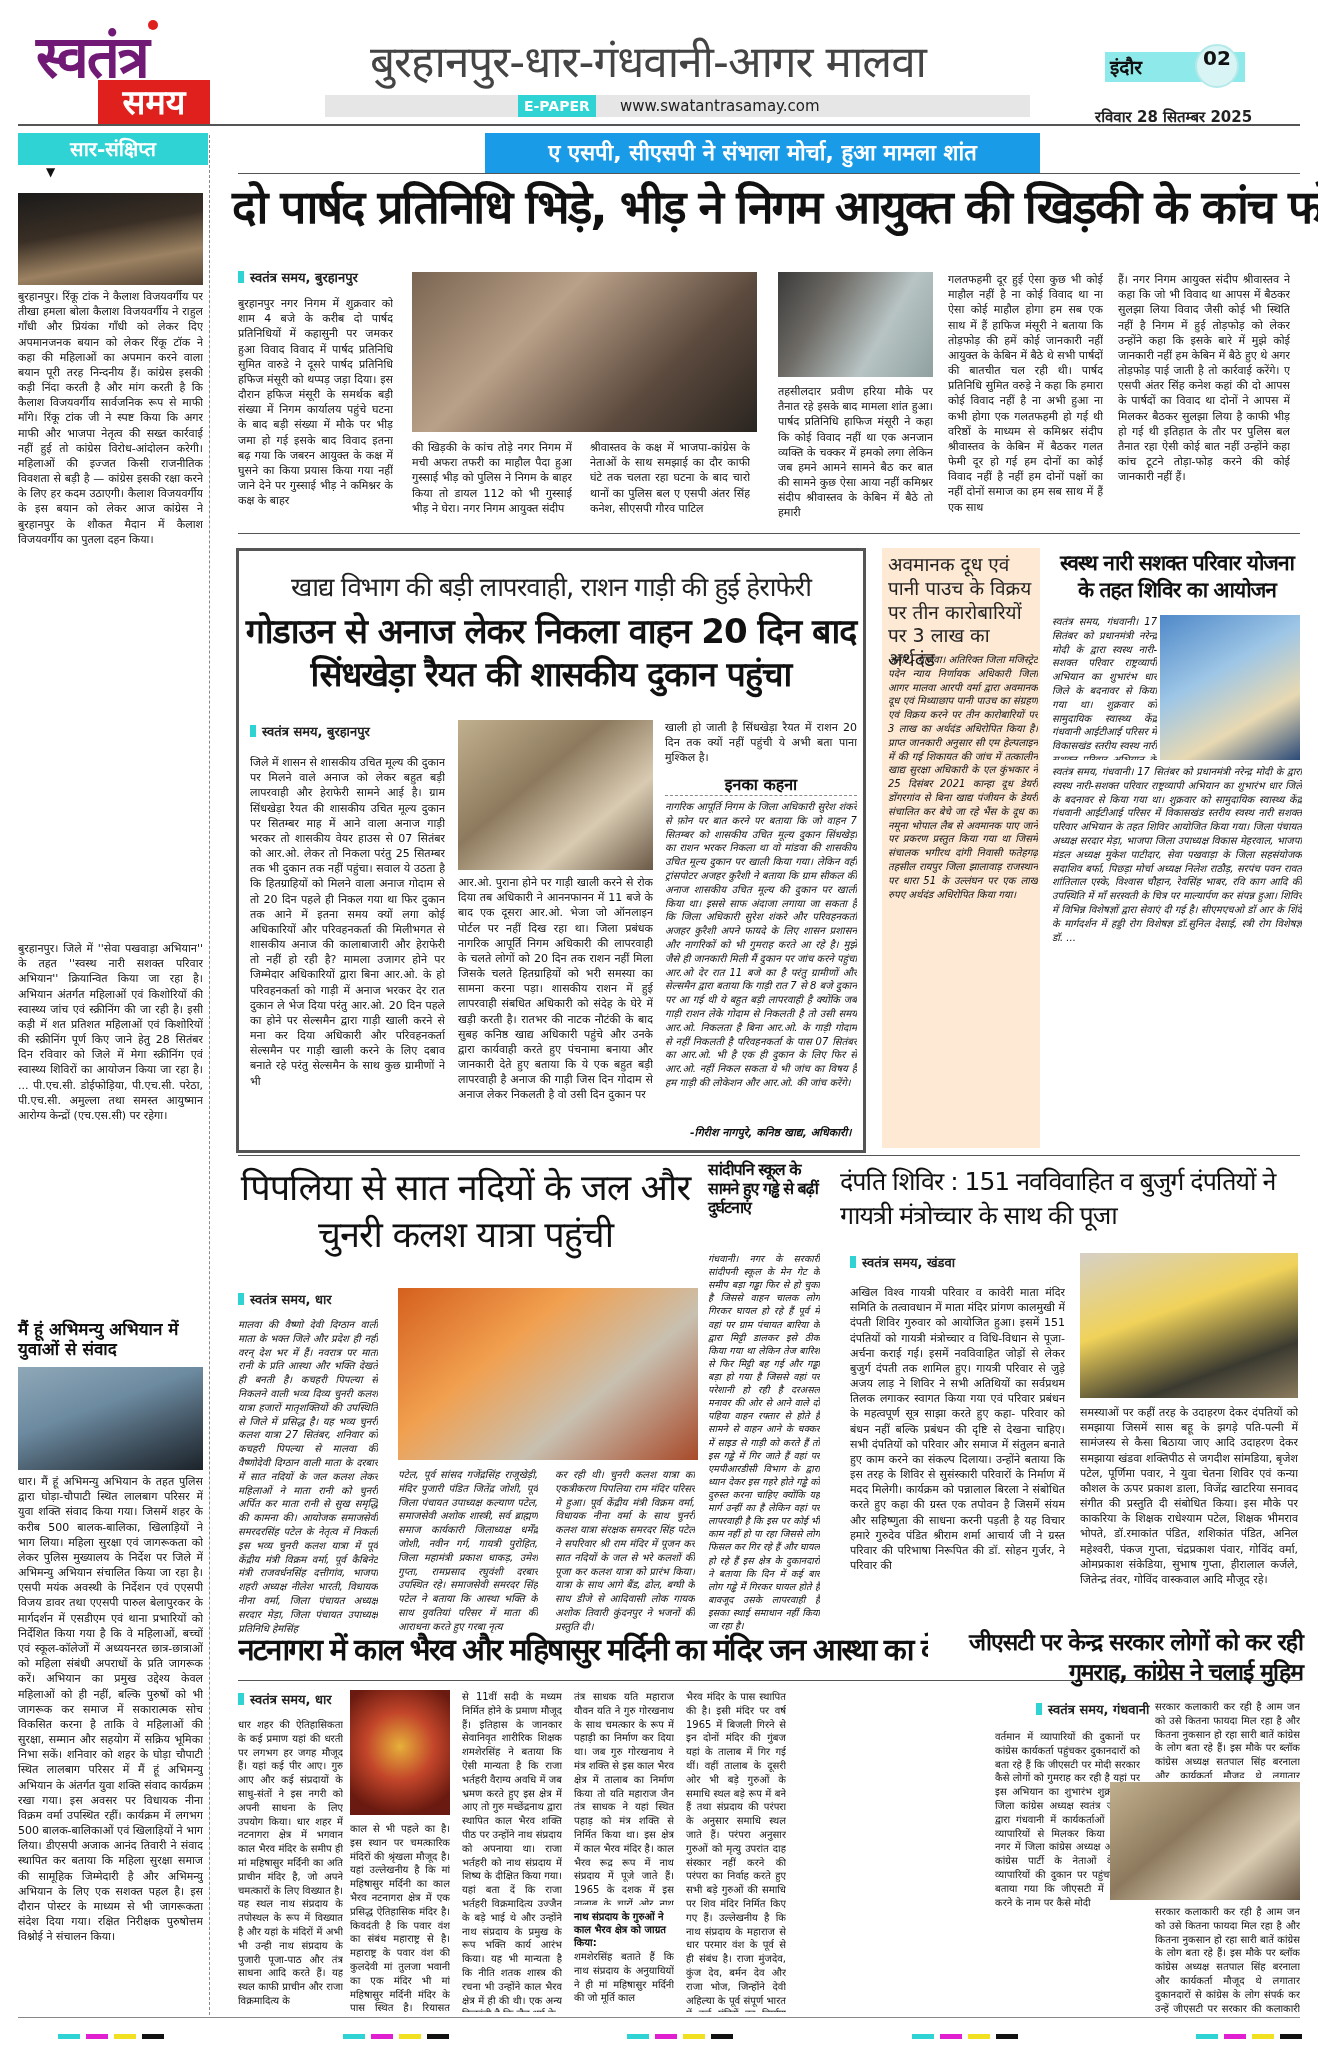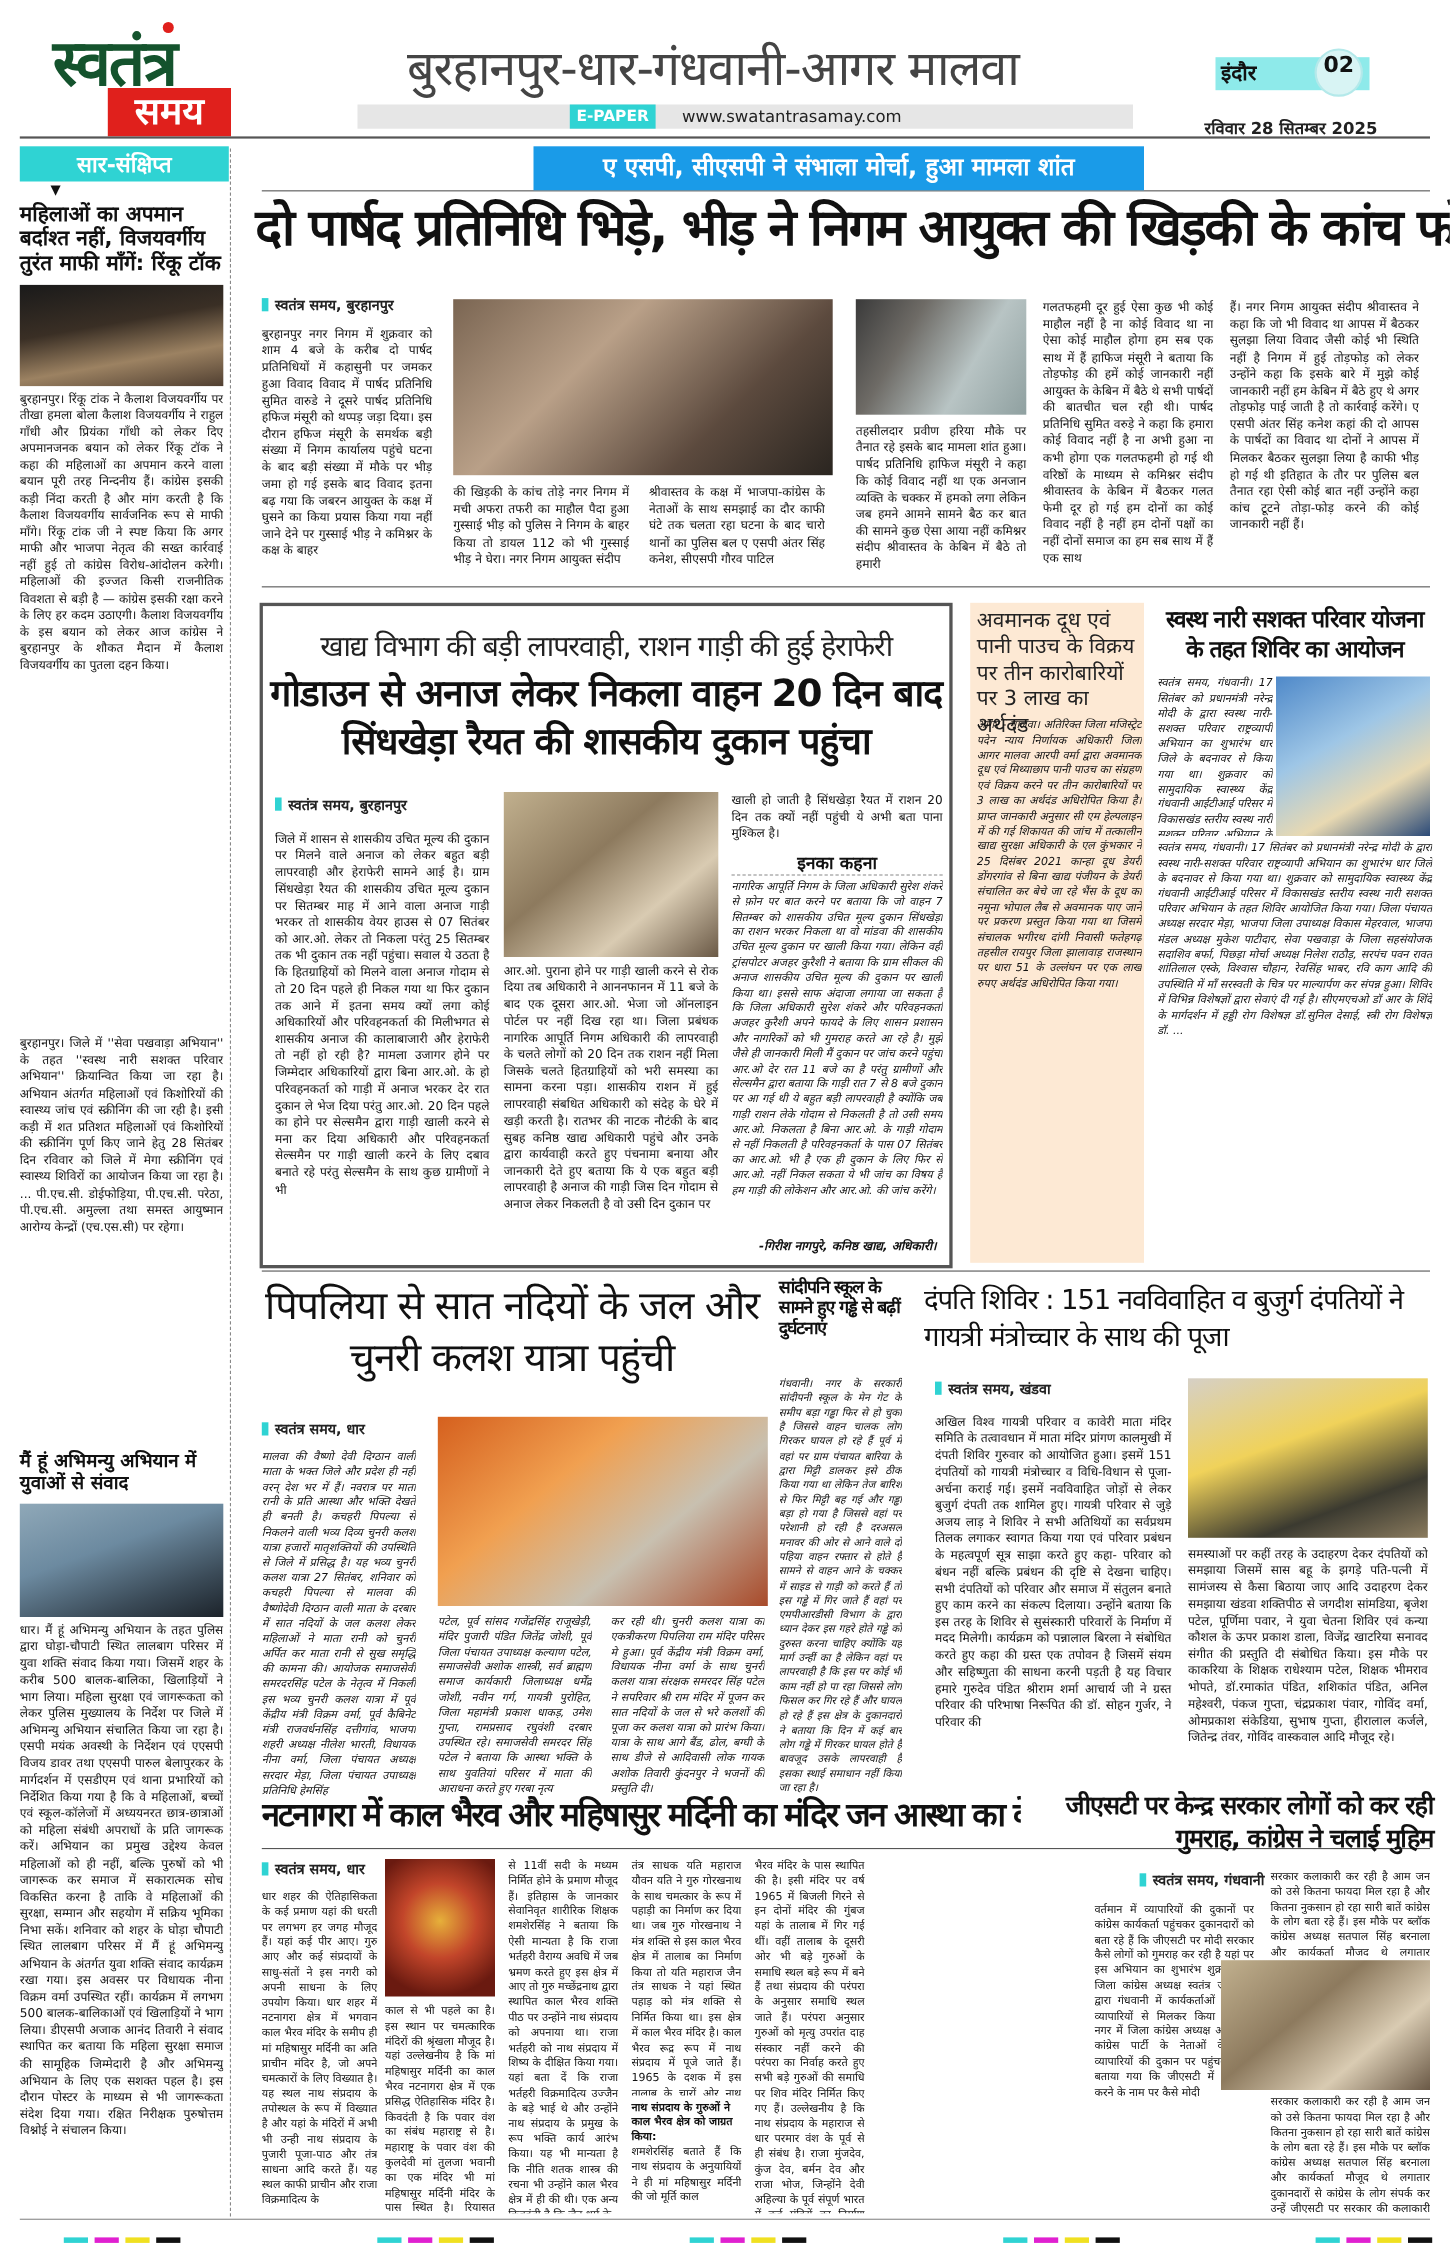--- a/index.html
+++ b/index.html
@@ -1,19 +1,19 @@
 <!DOCTYPE html>
 <html><head>
 <meta charset="utf-8">
 <style>
   * { box-sizing: border-box; margin: 0; padding: 0; }
   body { width: 1318px; height: 2047px; background: #fff; font-family: "DejaVu Sans", sans-serif; color: #111; position: relative; overflow: hidden; }
   .abs { position: absolute; }
   
-  .logo-top { left: 48px; top: 28px; font: bold 58px "DejaVu Serif", serif; color: #14532d; letter-spacing: -2px; line-height: 1; }
+  .logo-top { left: 36px; top: 28px; font: bold 58px "DejaVu Serif", serif; color: #701a75; letter-spacing: -2px; line-height: 1; }
   .logo-dot { left: 148px; top: 20px; width: 10px; height: 10px; border-radius: 50%; background: #e0201c; }
   .logo-box { left: 98px; top: 80px; width: 112px; height: 44px; background: #e0201c; color: #fff; font: bold 34px "DejaVu Sans", sans-serif; text-align: center; line-height: 44px; }
   .page-region-title { left: 370px; top: 30px; font: 44px "DejaVu Sans", sans-serif; color: #444; letter-spacing: -1px; }
   .epaper-bar { left: 325px; top: 95px; width: 705px; height: 22px; background: #e6e6e6; }
   .epaper-tag { left: 518px; top: 95px; padding: 0 6px; height: 22px; background: #2fd3d3; color: #fff; font-size: 14px; line-height: 22px; font-weight: bold; }
   .epaper-url { left: 620px; top: 95px; font-size: 15px; line-height: 22px; color: #222; }
   .city-box { left: 1105px; top: 52px; width: 140px; height: 30px; background: #8eeaea; }
   .city { left: 1110px; top: 52px; font: bold 19px "DejaVu Sans", sans-serif; line-height: 30px; }
   .pagenum { left: 1195px; top: 44px; width: 44px; height: 44px; border-radius: 50%; background: #d8f4f4; border: 2px solid #b4e9ea; text-align: center; line-height: 40px; font: bold 20px "DejaVu Sans", sans-serif; }
   .date { left: 1095px; top: 106px; font-size: 15px; font-weight: bold; color: #222; }
@@ -60,21 +60,20 @@
 <div class="abs city">इंदौर</div>
 <div class="abs pagenum">02</div>
 <div class="abs date">रविवार 28 सितम्बर 2025</div>
 <div class="abs rule" style="left:18px;top:124px;width:1282px;"></div>
 
 <div class="abs sidebar-head">सार-संक्षिप्त</div>
 <div class="abs sidebar-arrow">▼</div>
 <div class="abs col-divider" style="left:209px;top:135px;height:1880px;"></div>
 
 <div class="abs" style="left:18px;top:185px;width:185px;">
-  <div class="side-h">महिलाओं का अपमान बर्दाश्त नहीं, विजयवर्गीय तुरंत माफी माँगें: रिंकू टॉक</div>
   <div class="photo night" style="height:92px;margin:8px 0 4px;"></div>
   <div class="body-t" style="height:540px;overflow:hidden;">बुरहानपुर। रिंकू टांक ने कैलाश विजयवर्गीय पर तीखा हमला बोला कैलाश विजयवर्गीय ने राहुल गाँधी और प्रियंका गाँधी को लेकर दिए अपमानजनक बयान को लेकर रिंकू टॉक ने कहा की महिलाओं का अपमान करने वाला बयान पूरी तरह निन्दनीय हैं। कांग्रेस इसकी कड़ी निंदा करती है और मांग करती है कि कैलाश विजयवर्गीय सार्वजनिक रूप से माफी माँगे। रिंकू टांक जी ने स्पष्ट किया कि अगर माफी और भाजपा नेतृत्व की सख्त कार्रवाई नहीं हुई तो कांग्रेस विरोध-आंदोलन करेगी। महिलाओं की इज्जत किसी राजनीतिक विवशता से बड़ी है — कांग्रेस इसकी रक्षा करने के लिए हर कदम उठाएगी। कैलाश विजयवर्गीय के इस बयान को लेकर आज कांग्रेस ने बुरहानपुर के शौकत मैदान में कैलाश विजयवर्गीय का पुतला दहन किया।</div>
 </div>
 <div class="abs" style="left:18px;top:935px;width:185px;">
   <div class="body-t" style="height:295px;overflow:hidden;margin-top:6px;">बुरहानपुर। जिले में ''सेवा पखवाड़ा अभियान'' के तहत ''स्वस्थ नारी सशक्त परिवार अभियान'' क्रियान्वित किया जा रहा है। अभियान अंतर्गत महिलाओं एवं किशोरियों की स्वास्थ्य जांच एवं स्क्रीनिंग की जा रही है। इसी कड़ी में शत प्रतिशत महिलाओं एवं किशोरियों की स्क्रीनिंग पूर्ण किए जाने हेतु 28 सितंबर दिन रविवार को जिले में मेगा स्क्रीनिंग एवं स्वास्थ्य शिविरों का आयोजन किया जा रहा है। ... पी.एच.सी. डोईफोड़िया, पी.एच.सी. परेठा, पी.एच.सी. अमुल्ला तथा समस्त आयुष्मान आरोग्य केन्द्रों (एच.एस.सी) पर रहेगा।</div>
 </div>
 <div class="abs" style="left:18px;top:1320px;width:185px;">
   <div class="side-h" style="font-size:17px;">मैं हूं अभिमन्यु अभियान में युवाओं से संवाद</div>
   <div class="photo crowd" style="height:103px;margin:8px 0 4px;"></div>
   <div class="body-t" style="height:530px;overflow:hidden;">धार। मैं हूं अभिमन्यु अभियान के तहत पुलिस द्वारा घोड़ा-चौपाटी स्थित लालबाग परिसर में युवा शक्ति संवाद किया गया। जिसमें शहर के करीब 500 बालक-बालिका, खिलाड़ियों ने भाग लिया। महिला सुरक्षा एवं जागरूकता को लेकर पुलिस मुख्यालय के निर्देश पर जिले में अभिमन्यु अभियान संचालित किया जा रहा है। एसपी मयंक अवस्थी के निर्देशन एवं एएसपी विजय डावर तथा एएसपी पारुल बेलापुरकर के मार्गदर्शन में एसडीएम एवं थाना प्रभारियों को निर्देशित किया गया है कि वे महिलाओं, बच्चों एवं स्कूल-कॉलेजों में अध्ययनरत छात्र-छात्राओं को महिला संबंधी अपराधों के प्रति जागरूक करें। अभियान का प्रमुख उद्देश्य केवल महिलाओं को ही नहीं, बल्कि पुरुषों को भी जागरूक कर समाज में सकारात्मक सोच विकसित करना है ताकि वे महिलाओं की सुरक्षा, सम्मान और सहयोग में सक्रिय भूमिका निभा सकें। शनिवार को शहर के घोड़ा चौपाटी स्थित लालबाग परिसर में मैं हूं अभिमन्यु अभियान के अंतर्गत युवा शक्ति संवाद कार्यक्रम रखा गया। इस अवसर पर विधायक नीना विक्रम वर्मा उपस्थित रहीं। कार्यक्रम में लगभग 500 बालक-बालिकाओं एवं खिलाड़ियों ने भाग लिया। डीएसपी अजाक आनंद तिवारी ने संवाद स्थापित कर बताया कि महिला सुरक्षा समाज की सामूहिक जिम्मेदारी है और अभिमन्यु अभियान के लिए एक सशक्त पहल है। इस दौरान पोस्टर के माध्यम से भी जागरूकता संदेश दिया गया। रक्षित निरीक्षक पुरुषोत्तम विश्नोई ने संचालन किया।</div>

